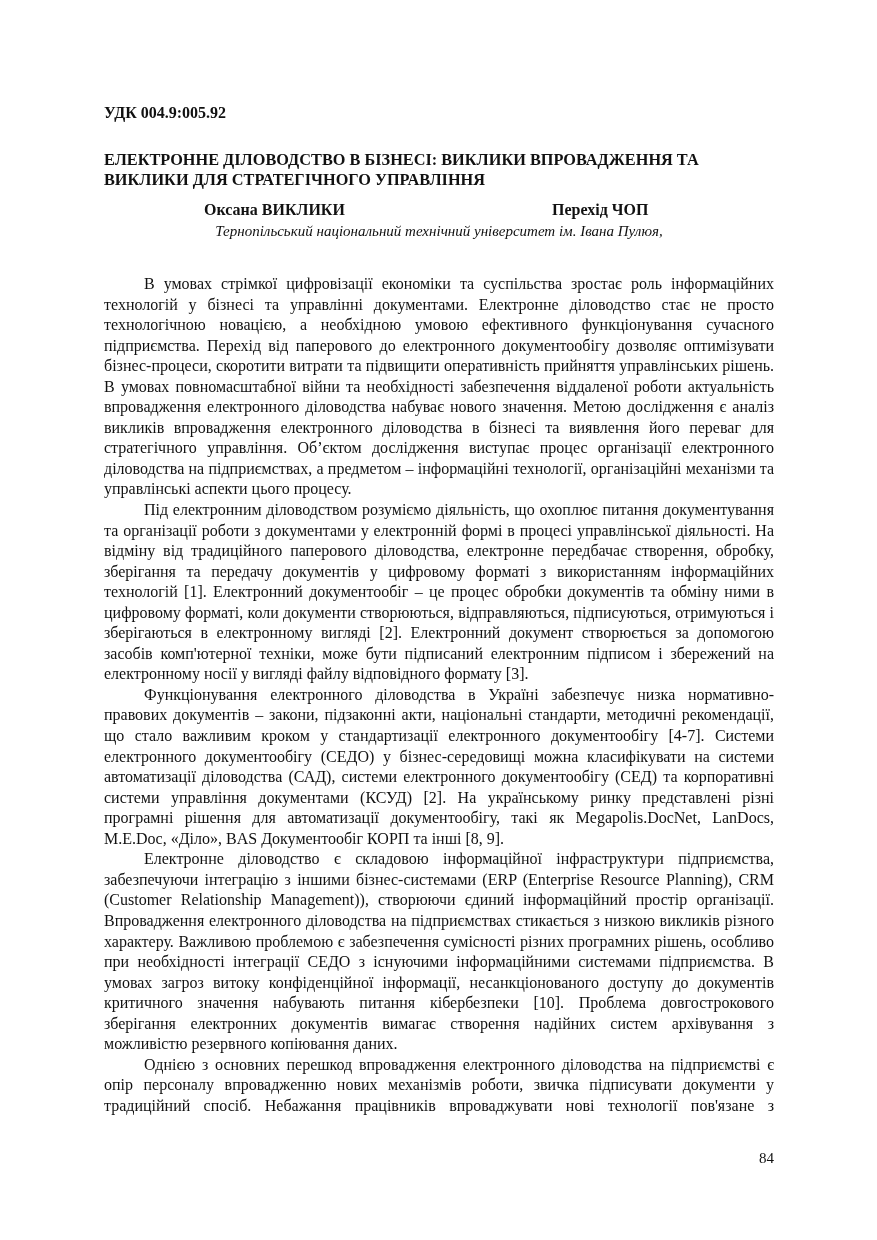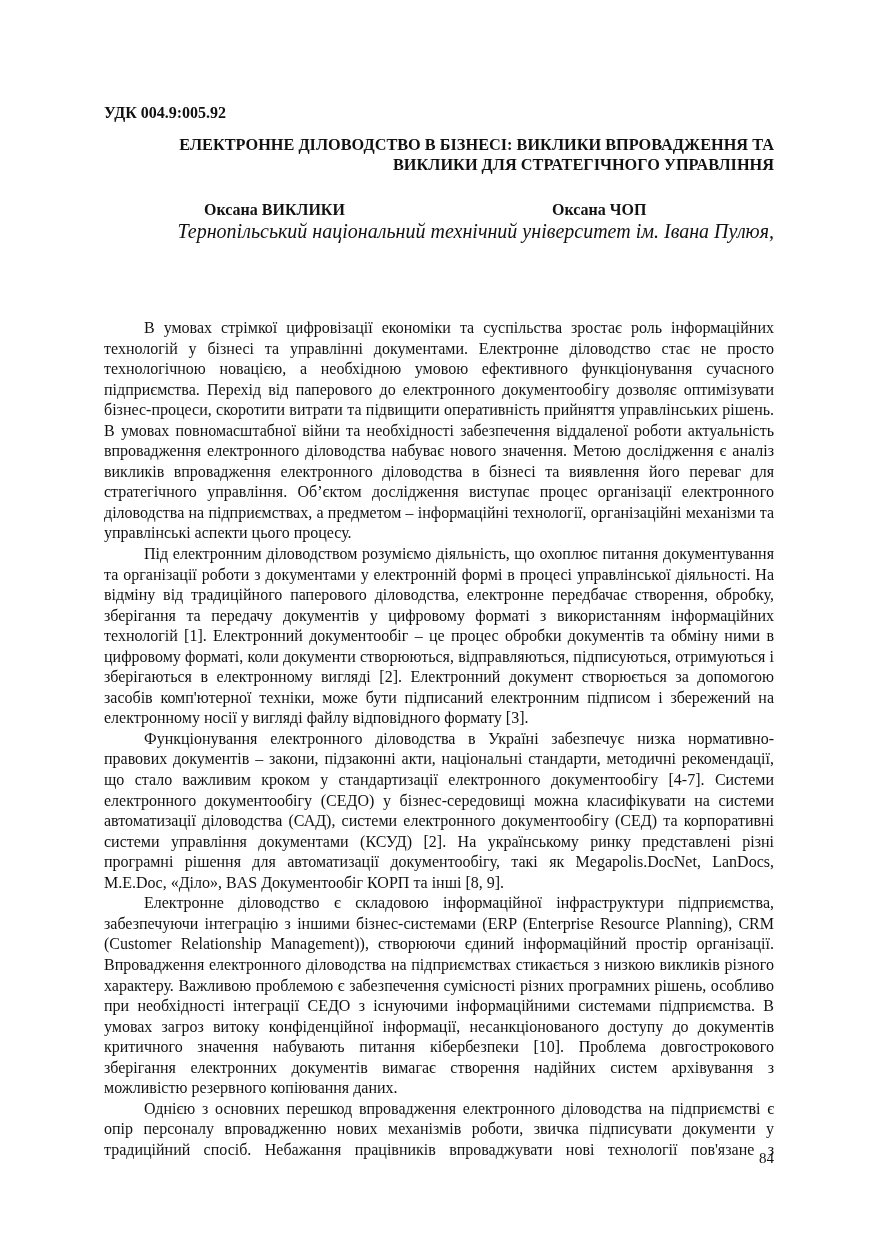--- a/index.html
+++ b/index.html
@@ -1,45 +1,45 @@
 <!DOCTYPE html>
 <html><head>
 <meta charset="utf-8">
 <style>
   html, body { margin:0; padding:0; background:#ffffff; }
   body { width:877px; height:1240px; position:relative; overflow:hidden;
          font-family:"Liberation Serif", serif; color:#111; }
   .page { position:absolute; left:104px; top:0; width:670px; }
   .udc { position:absolute; top:104px; left:0; font-weight:bold; font-size:16px; }
-  .title { position:absolute; top:135px; left:0; width:670px; text-align:right;
+  .title { position:absolute; top:150px; left:0; width:670px; text-align:left;
            font-weight:bold; font-size:16.3px; line-height:20px; }
   .authors { position:absolute; top:201px; left:0; width:670px; font-weight:bold; font-size:16px; }
   .author1 { position:absolute; left:100px; }
   .author2 { position:absolute; left:448px; }
-  .affil { position:absolute; top:221px; left:0; width:670px; text-align:right;
-           font-style:italic; font-size:20px; line-height:20.5px; }
+  .affil { position:absolute; top:221px; left:0; width:670px; text-align:center;
+           font-style:italic; font-size:15px; line-height:20.5px; }
   .body { position:absolute; top:274px; left:0; width:670px; font-size:16px;
-          line-height:20.55px; text-align:justify; hyphens:none;margin-top:44px; }
+          line-height:20.55px; text-align:justify; hyphens:none; }
   .body p { margin:0; text-indent:40px; }
   .pagenum { position:absolute; top:1150px; left:0; width:670px; text-align:right; font-size:15px; }
 </style>
 </head>
 <body>
 
 <div class="page">
   <div class="udc">УДК 004.9:005.92</div>
 
   <div class="title">
     <div>ЕЛЕКТРОННЕ ДІЛОВОДСТВО В БІЗНЕСІ: ВИКЛИКИ ВПРОВАДЖЕННЯ ТА</div>
     <div>ВИКЛИКИ ДЛЯ СТРАТЕГІЧНОГО УПРАВЛІННЯ</div>
   </div>
 
   <div class="authors">
     <span class="author1">Оксана ВИКЛИКИ</span>
-    <span class="author2">Оксана ЧОП</span>
+    <span class="author2">Перехід ЧОП</span>
   </div>
 
   <div class="affil">
     <div>Тернопільський національний технічний університет ім. Івана Пулюя,</div>
   </div>
 
   <div class="body">
     <p>В умовах стрімкої цифровізації економіки та суспільства зростає роль інформаційних технологій у бізнесі та управлінні документами. Електронне діловодство стає не просто технологічною новацією, а необхідною умовою ефективного функціонування сучасного підприємства. Перехід від паперового до електронного документообігу дозволяє оптимізувати бізнес-процеси, скоротити витрати та підвищити оперативність прийняття управлінських рішень. В умовах повномасштабної війни та необхідності забезпечення віддаленої роботи актуальність впровадження електронного діловодства набуває нового значення. Метою дослідження є аналіз викликів впровадження електронного діловодства в бізнесі та виявлення його переваг для стратегічного управління. Об’єктом дослідження виступає процес організації електронного діловодства на підприємствах, а предметом – інформаційні технології, організаційні механізми та управлінські аспекти цього процесу.</p>
     <p>Під електронним діловодством розуміємо діяльність, що охоплює питання документування та організації роботи з документами у електронній формі в процесі управлінської діяльності. На відміну від традиційного паперового діловодства, електронне передбачає створення, обробку, зберігання та передачу документів у цифровому форматі з використанням інформаційних технологій [1]. Електронний документообіг – це процес обробки документів та обміну ними в цифровому форматі, коли документи створюються, відправляються, підписуються, отримуються і зберігаються в електронному вигляді [2]. Електронний документ створюється за допомогою засобів комп'ютерної техніки, може бути підписаний електронним підписом і збережений на електронному носії у вигляді файлу відповідного формату [3].</p>
     <p>Функціонування електронного діловодства в Україні забезпечує низка нормативно-правових документів – закони, підзаконні акти, національні стандарти, методичні рекомендації, що стало важливим кроком у стандартизації електронного документообігу [4-7]. Системи електронного документообігу (СЕДО) у бізнес-середовищі можна класифікувати на системи автоматизації діловодства (САД), системи електронного документообігу (СЕД) та корпоративні системи управління документами (КСУД) [2]. На українському ринку представлені різні програмні рішення для автоматизації документообігу, такі як Megapolis.DocNet, LanDocs, M.E.Doc, «Діло», BAS Документообіг КОРП та інші [8, 9].</p>

